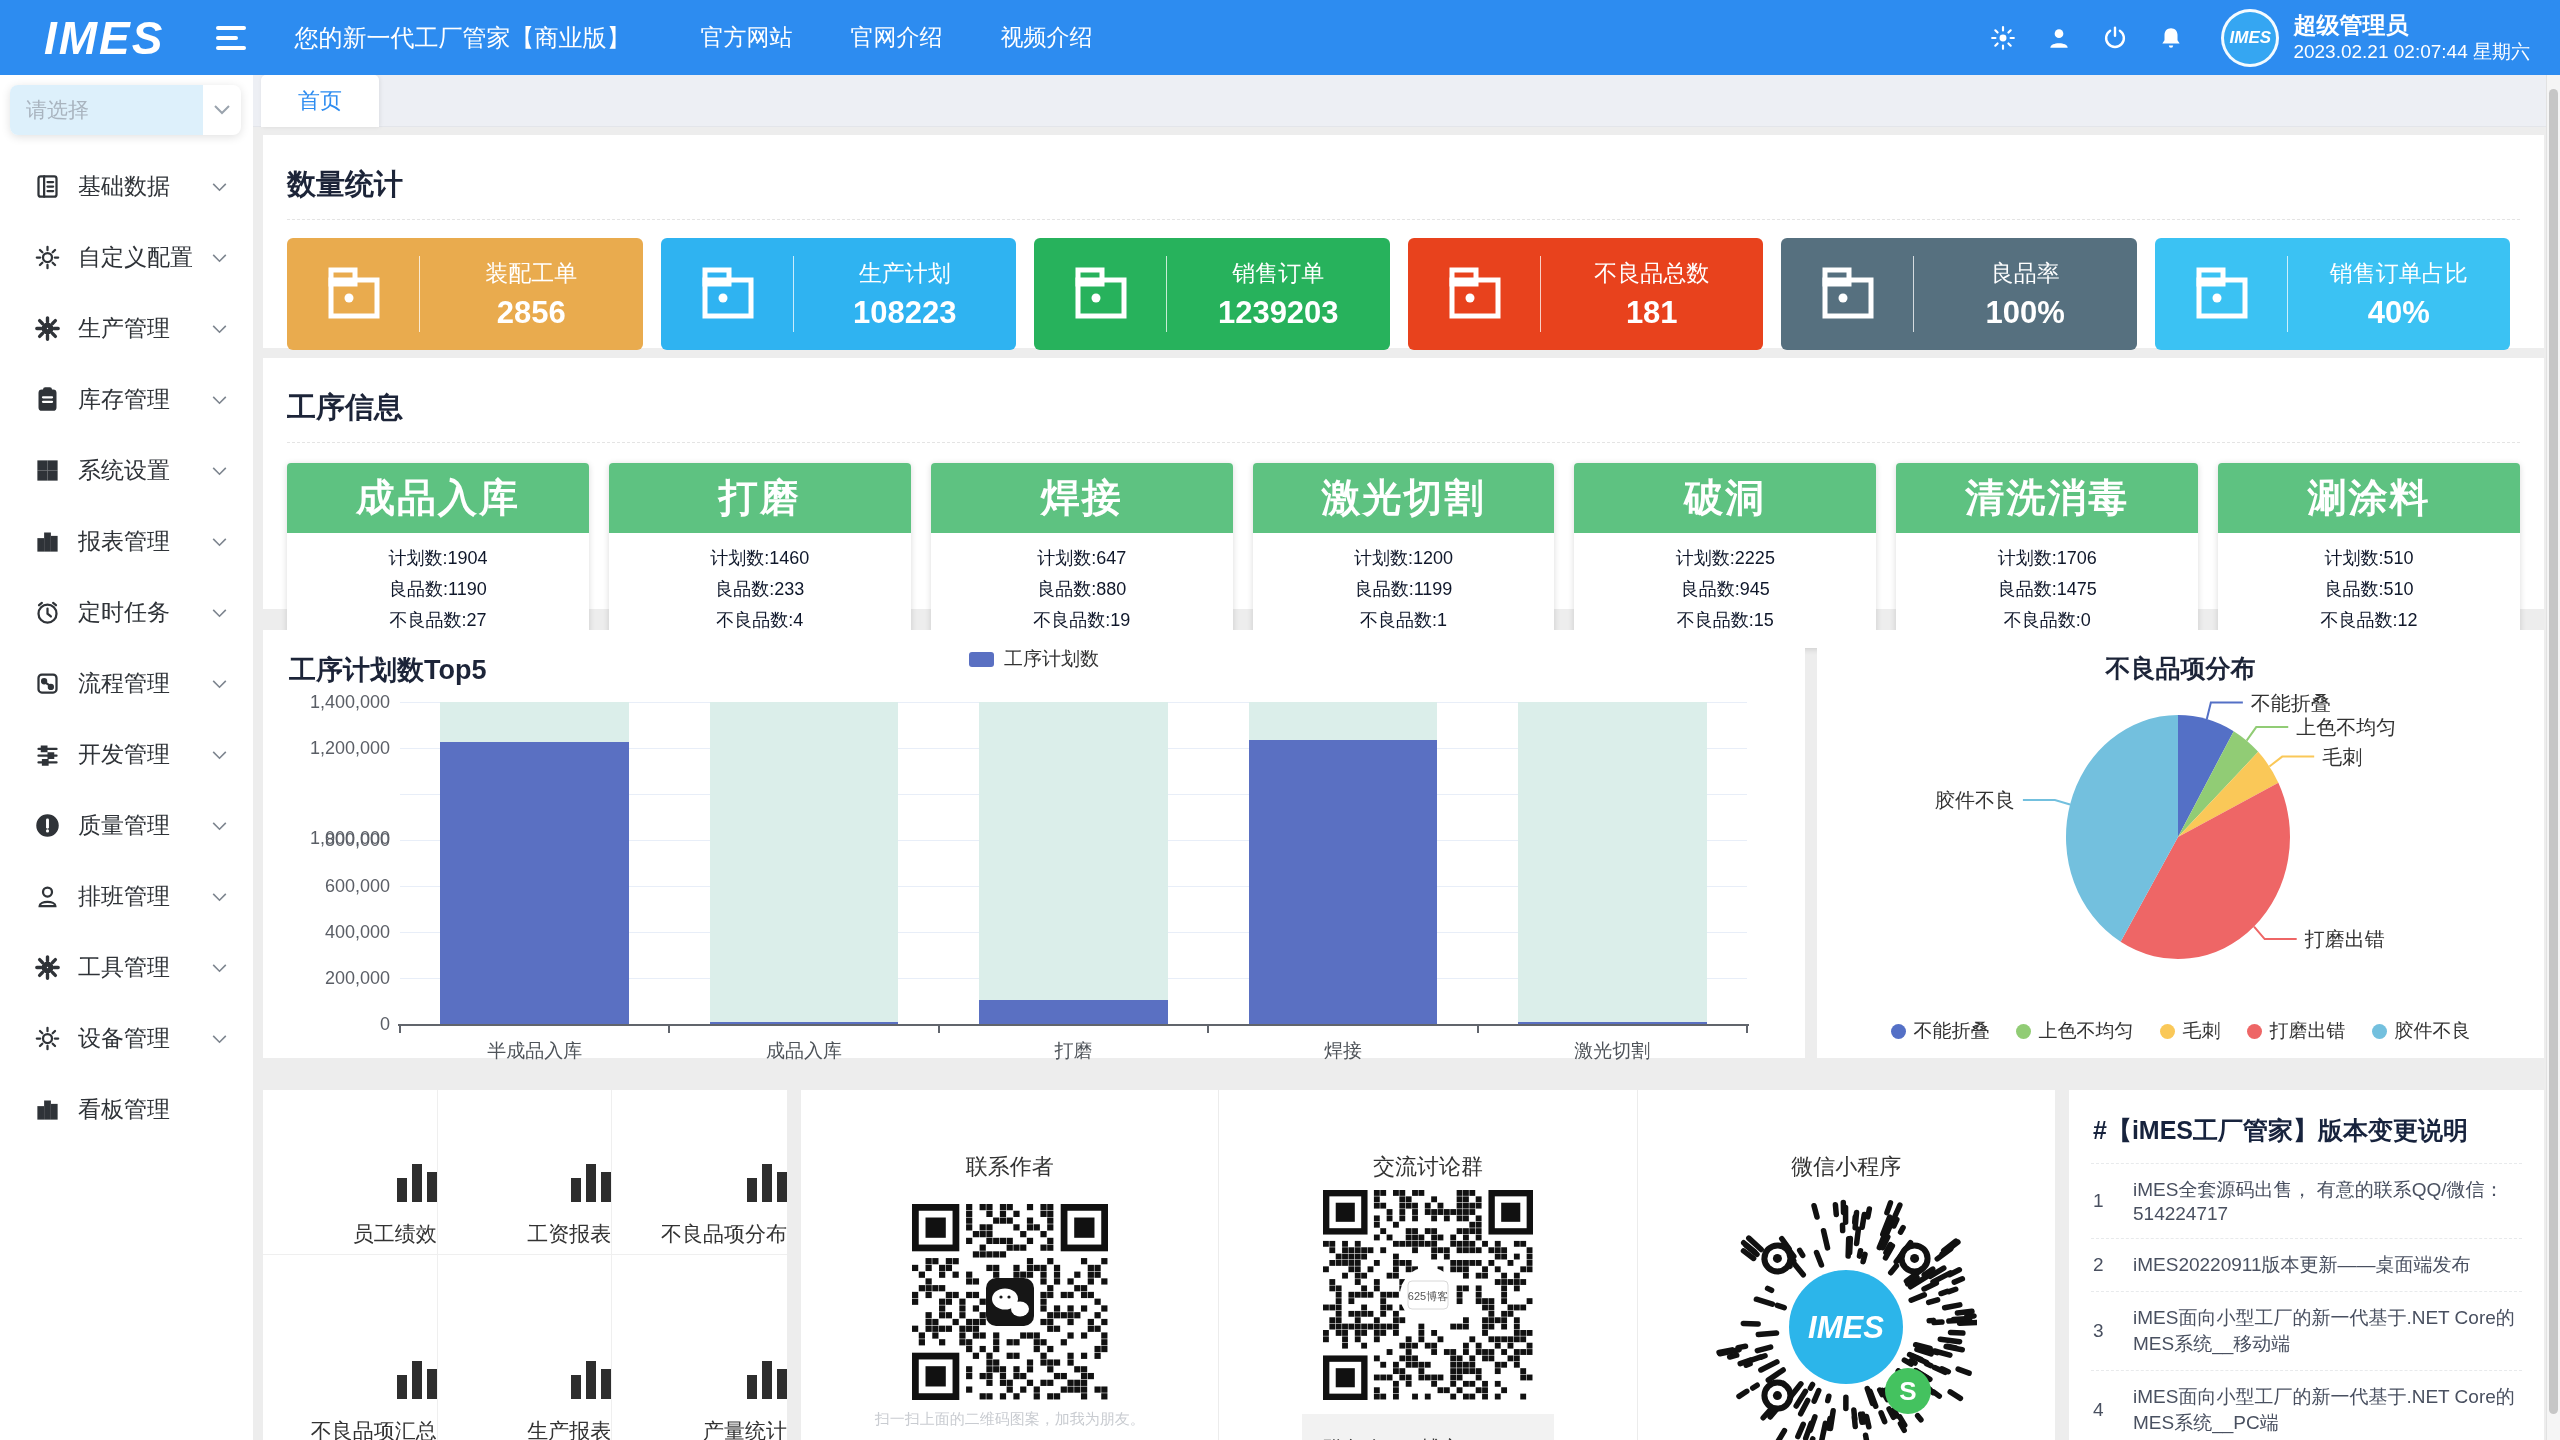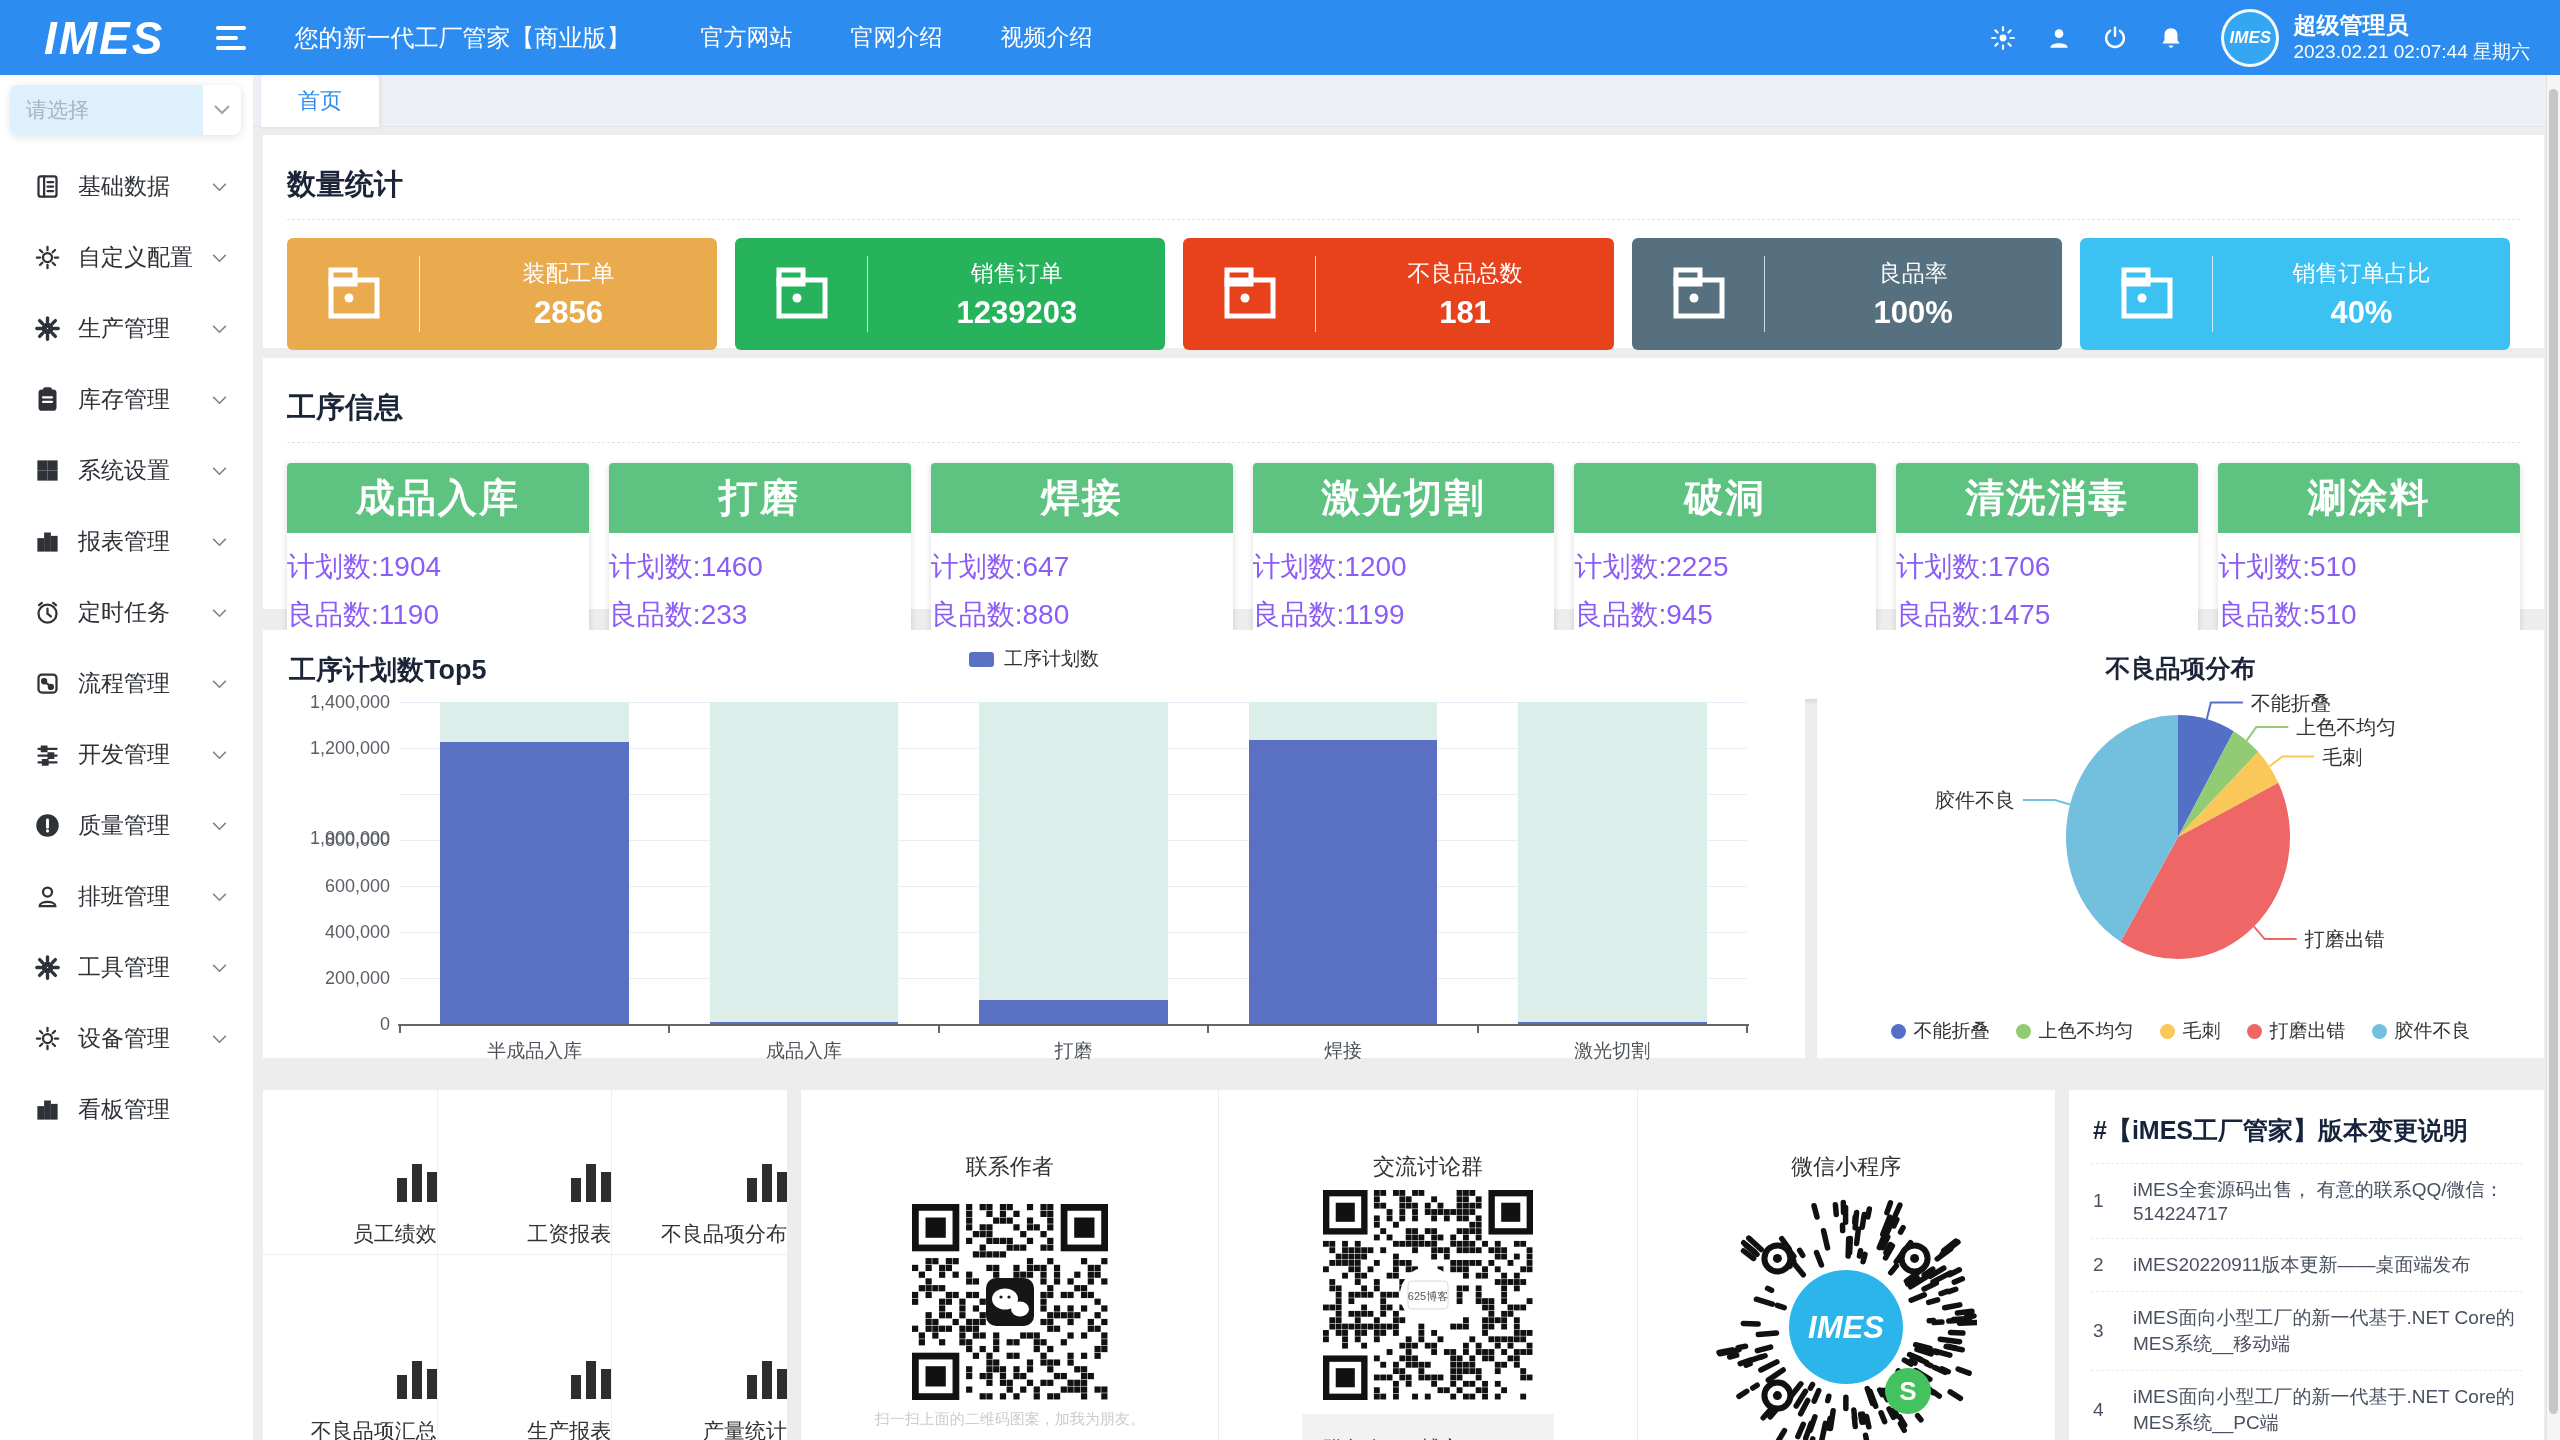--- a/index.html
+++ b/index.html
@@ -50,21 +50,21 @@
   .stat-ico { width:132px; display:flex; align-items:center; justify-content:center; }
   .stat-div { width:1px; height:76px; background:rgba(255,255,255,.75); }
   .stat-text { flex:1; text-align:center; }
   .stat-label { font-size:23px; margin-bottom:6px; }
   .stat-value { font-size:31px; font-weight:bold; }
 
   .panel-process { margin:10px 2px 0 10px; height:251px; }
   .proc-row { display:flex; gap:20px; padding:20px 0 0 0; }
   .proc-card { flex:1; border-radius:4px; overflow:hidden; box-shadow:0 1px 6px rgba(0,0,0,.15); background:#fff; }
   .proc-head { height:70px; background:#5ec281; color:#fff; font-size:39px; font-weight:bold; display:flex; align-items:center; justify-content:center; letter-spacing:2px; }
-  .proc-body { padding:10px 0 12px 0; font-size:28px; color:#8b5cf6; line-height:1.72; }
+  .proc-body { padding:10px 0 12px 0; text-align:center; font-size:18px; color:#0f172a; line-height:1.72; }
 
   .charts-row { display:flex; gap:12px; margin:21px 2px 0 10px; height:428px; }
   .bar-panel { width:1543px; position:relative; }
   .bar-title { position:absolute; left:26px; top:22px; font-size:27px; font-weight:bold; color:#1c2438; }
   .bar-legend { position:absolute; left:0; right:0; top:16px; display:flex; justify-content:center; align-items:center; gap:10px; font-size:19px; color:#333; }
   .legend-swatch { width:25px; height:15px; border-radius:3px; background:#5a70c2; display:inline-block; }
   .bar-plot { position:absolute; left:137px; right:58px; top:72px; height:322px; }
   .grid-line { position:absolute; left:0; right:0; height:1px; background:#e8eef8; }
   .y-label { position:absolute; right:100%; transform:translate(-10px,-50%); font-size:18px; color:#5a5e66; white-space:nowrap; }
   .slots { position:absolute; inset:0; display:flex; }
@@ -371,20 +371,34 @@
               <svg width="62" height="56" viewBox="0 0 62 56" fill="none" stroke="#fff" stroke-width="5">
                 <rect x="9" y="4" width="24" height="14"></rect>
                 <rect x="9" y="14" width="46" height="36"></rect>
                 <circle cx="27" cy="32" r="4.5" fill="#fff" stroke="none"></circle>
               </svg>
             </div>
             <div class="stat-div"></div>
             <div class="stat-text">
               <div class="stat-label">装配工单</div>
               <div class="stat-value">2856</div>
+            </div>
+          </div>
+          <div class="stat-card" style="background: rgb(47, 179, 241);">
+            <div class="stat-ico">
+              <svg width="62" height="56" viewBox="0 0 62 56" fill="none" stroke="#fff" stroke-width="5">
+                <rect x="9" y="4" width="24" height="14"></rect>
+                <rect x="9" y="14" width="46" height="36"></rect>
+                <circle cx="27" cy="32" r="4.5" fill="#fff" stroke="none"></circle>
+              </svg>
+            </div>
+            <div class="stat-div"></div>
+            <div class="stat-text">
+              <div class="stat-label">生产计划</div>
+              <div class="stat-value">108223</div>
             </div>
           </div>
           <div class="stat-card" style="background: rgb(39, 178, 92);">
             <div class="stat-ico">
               <svg width="62" height="56" viewBox="0 0 62 56" fill="none" stroke="#fff" stroke-width="5">
                 <rect x="9" y="4" width="24" height="14"></rect>
                 <rect x="9" y="14" width="46" height="36"></rect>
                 <circle cx="27" cy="32" r="4.5" fill="#fff" stroke="none"></circle>
               </svg>
             </div>

